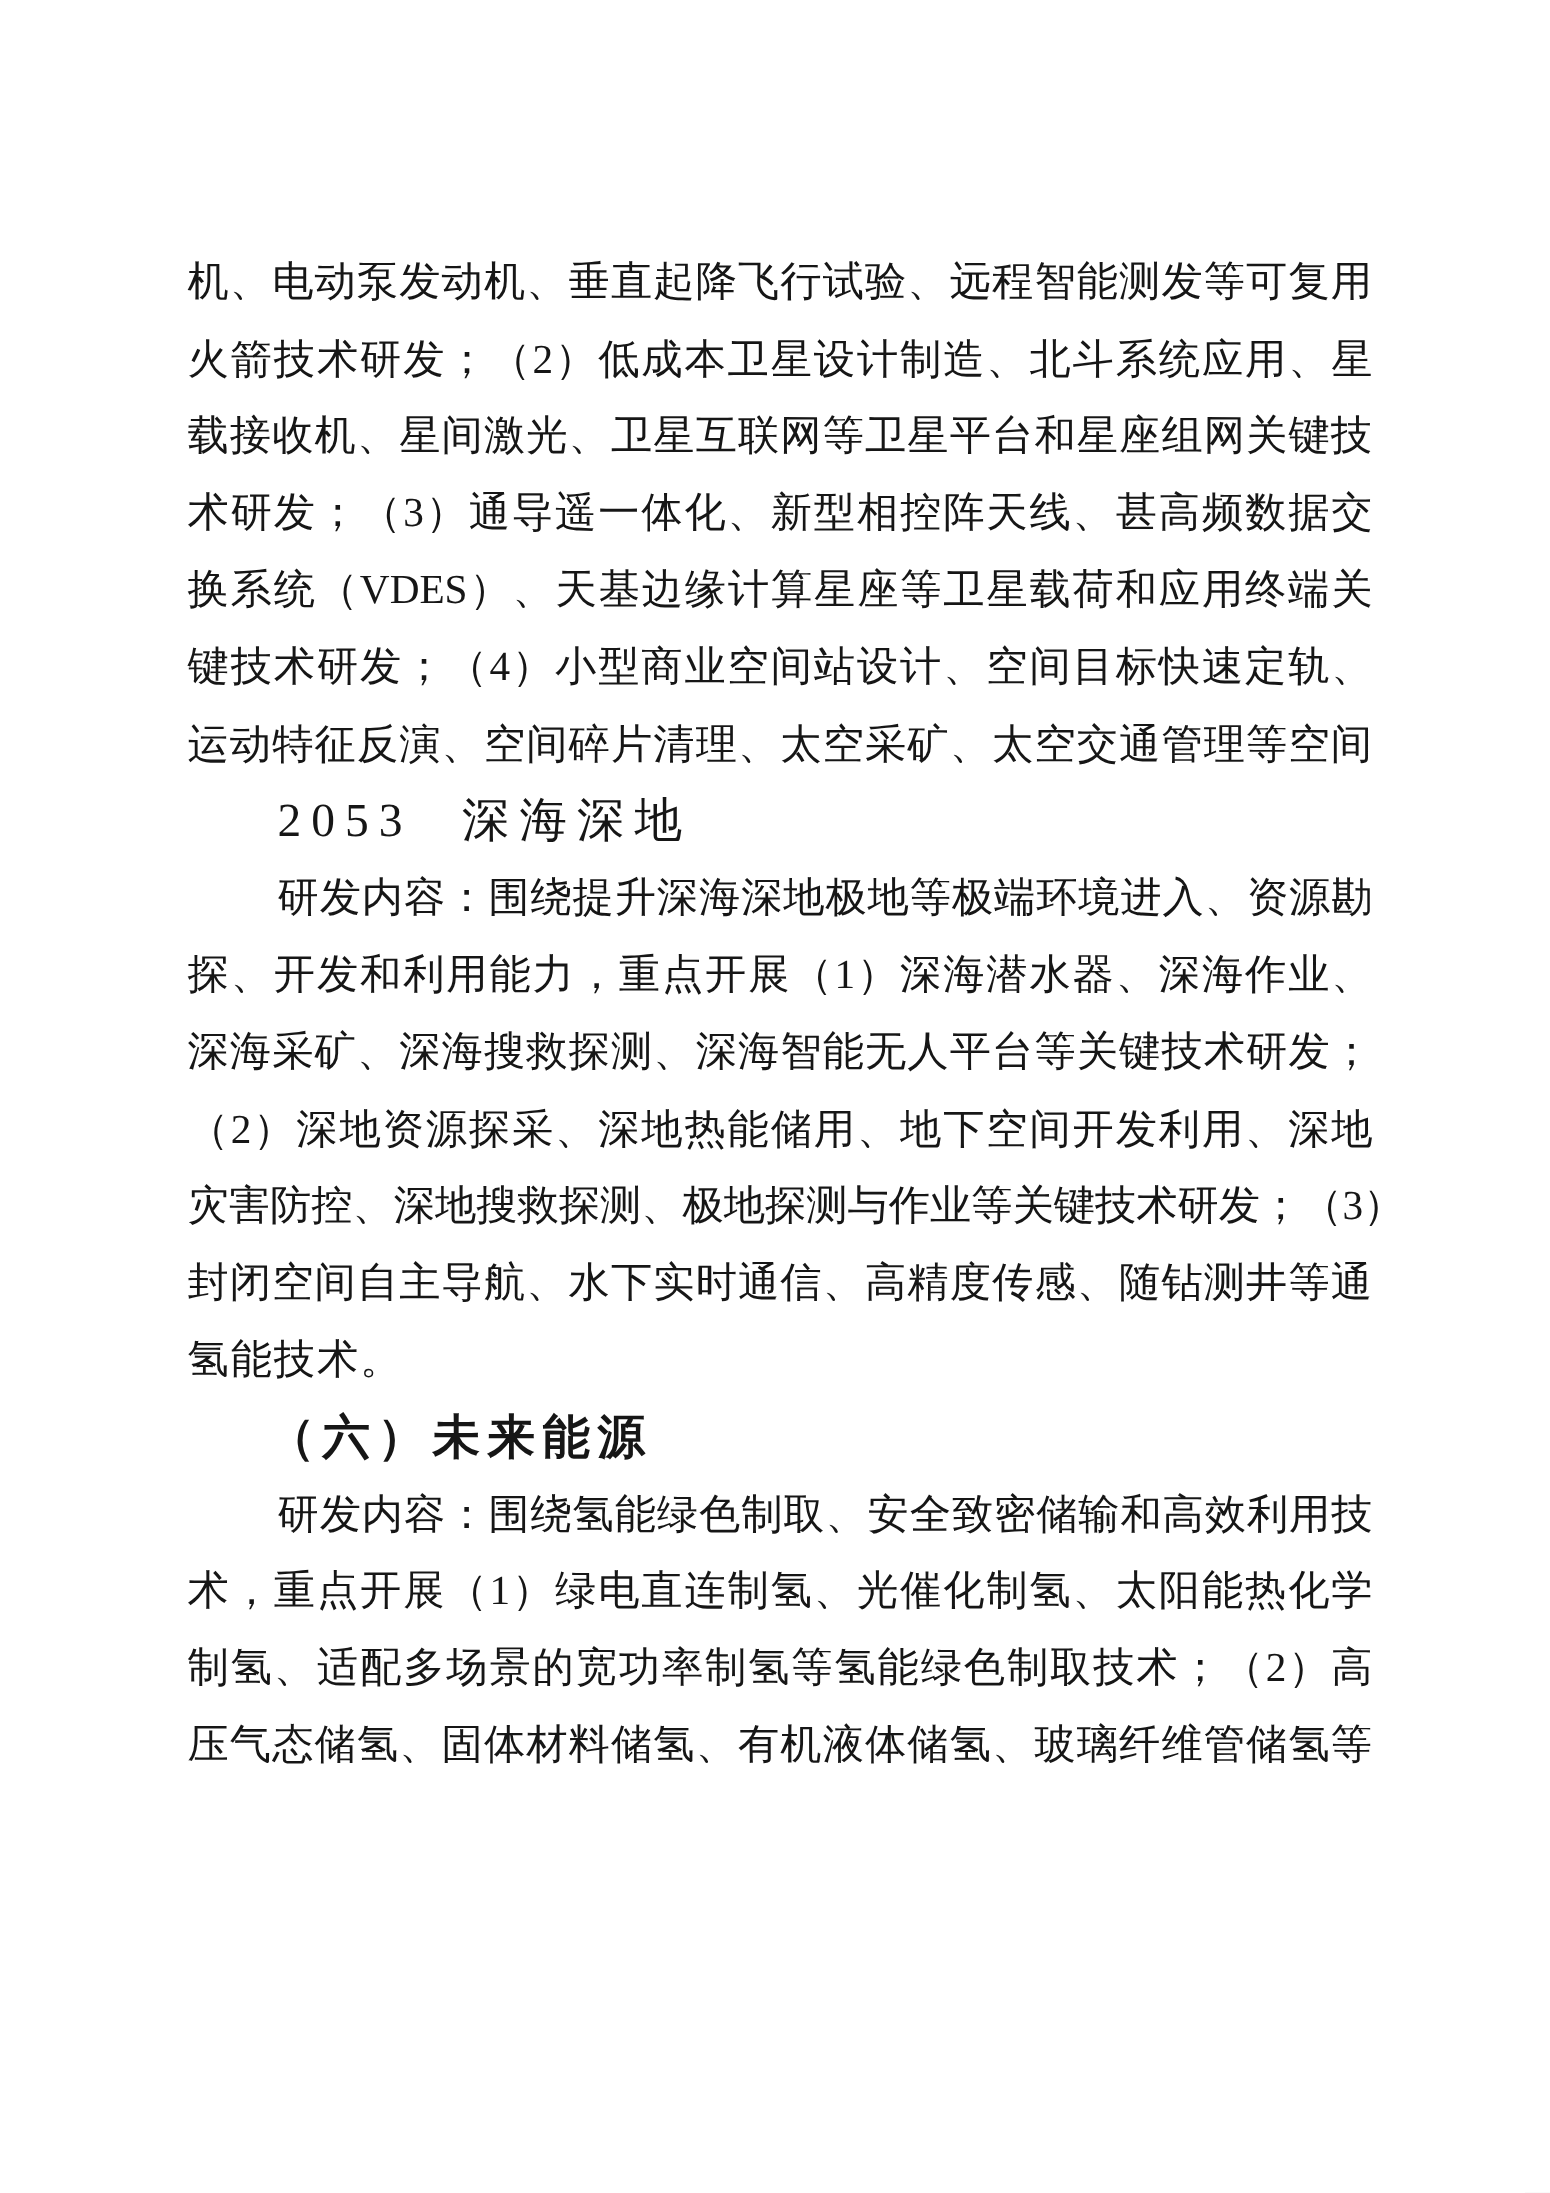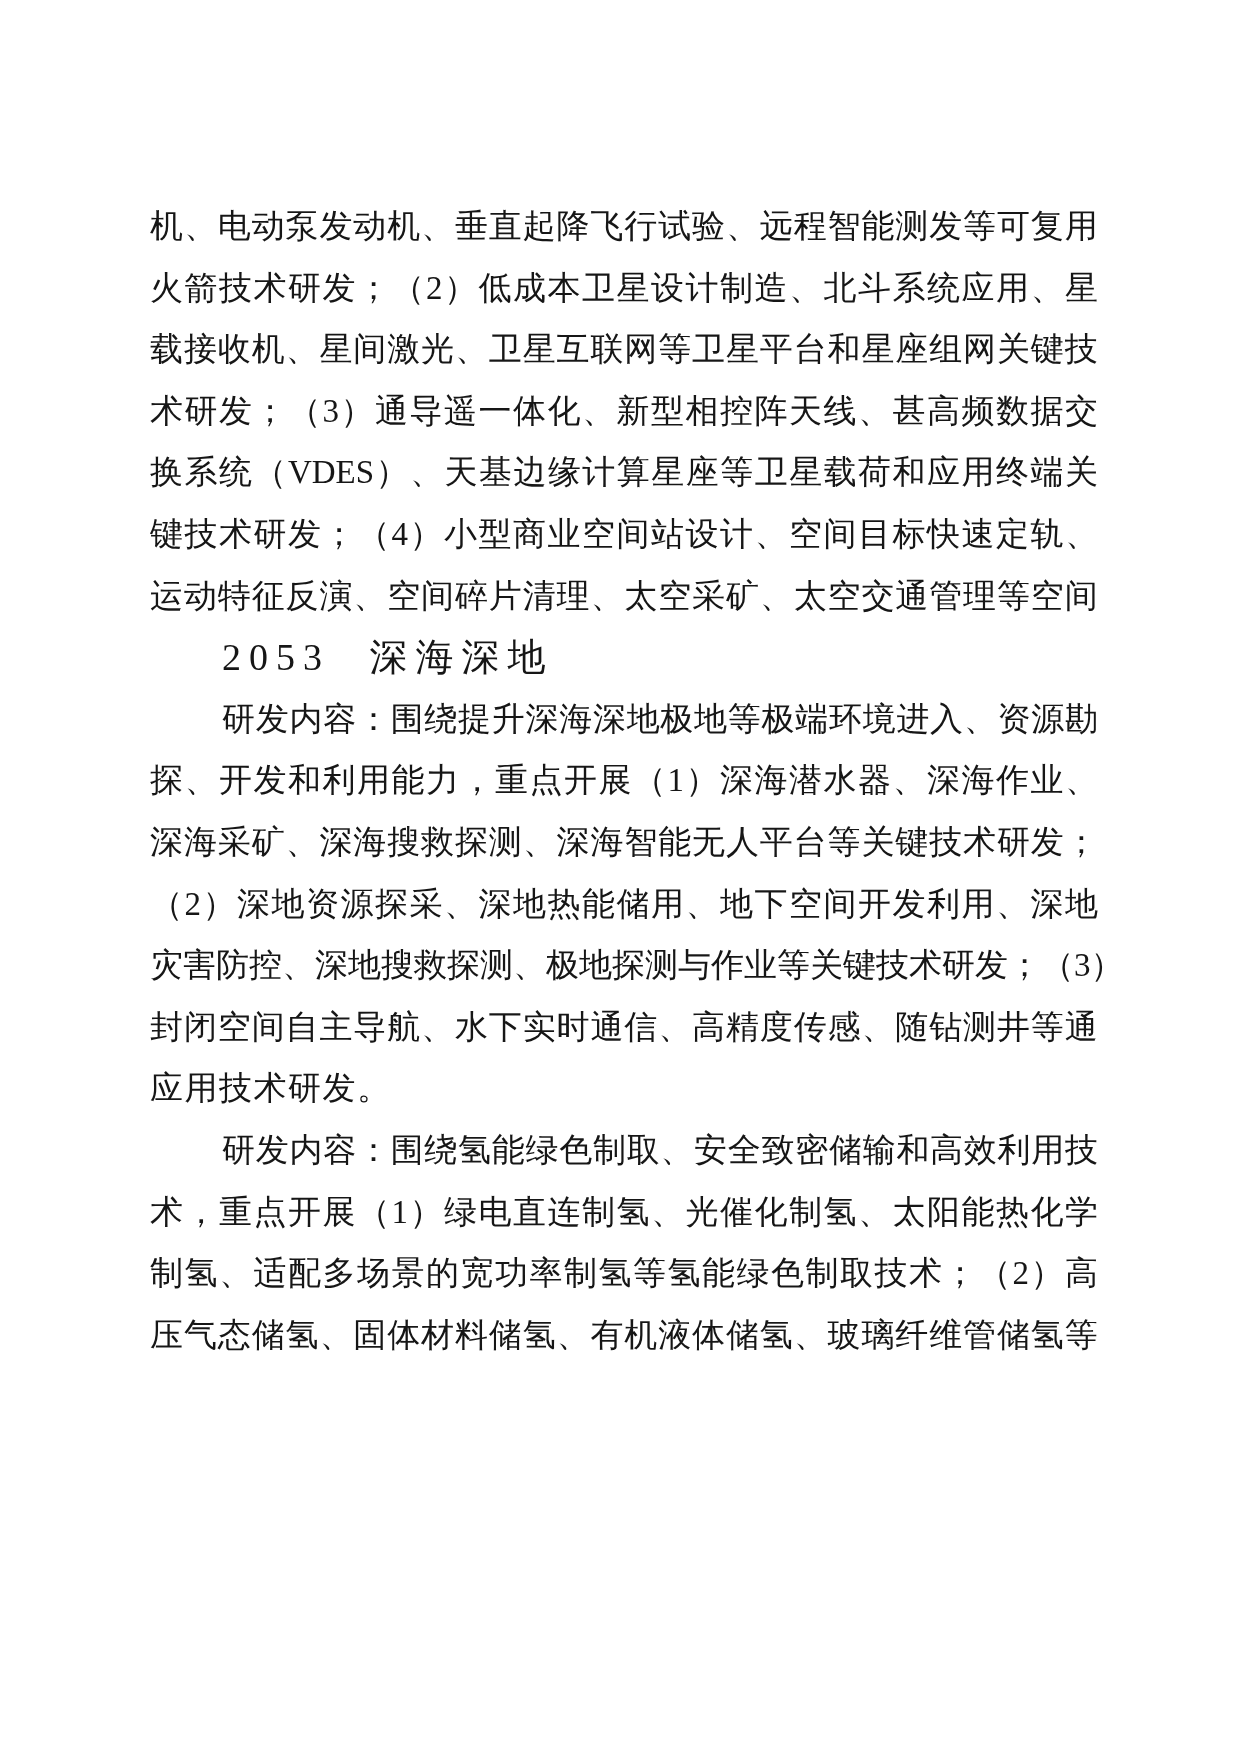--- a/index.html
+++ b/index.html
@@ -445,21 +445,22 @@
         <span>传</span>
         <span>感</span>
         <span>、</span>
         <span>随</span>
         <span>钻</span>
         <span>测</span>
         <span>井</span>
         <span>等</span>
         <span>通</span>
       </div>
-      <div class="line plain">应用技术研发。</div>
+      <div class="line plain">氢能技术。</div>
+      <div class="line heading-sec">（六）未来能源</div>
       <div class="line justify-indent">
         <span>研</span>
         <span>发</span>
         <span>内</span>
         <span>容</span>
         <span>：</span>
         <span>围</span>
         <span>绕</span>
         <span>氢</span>
         <span>能</span>

